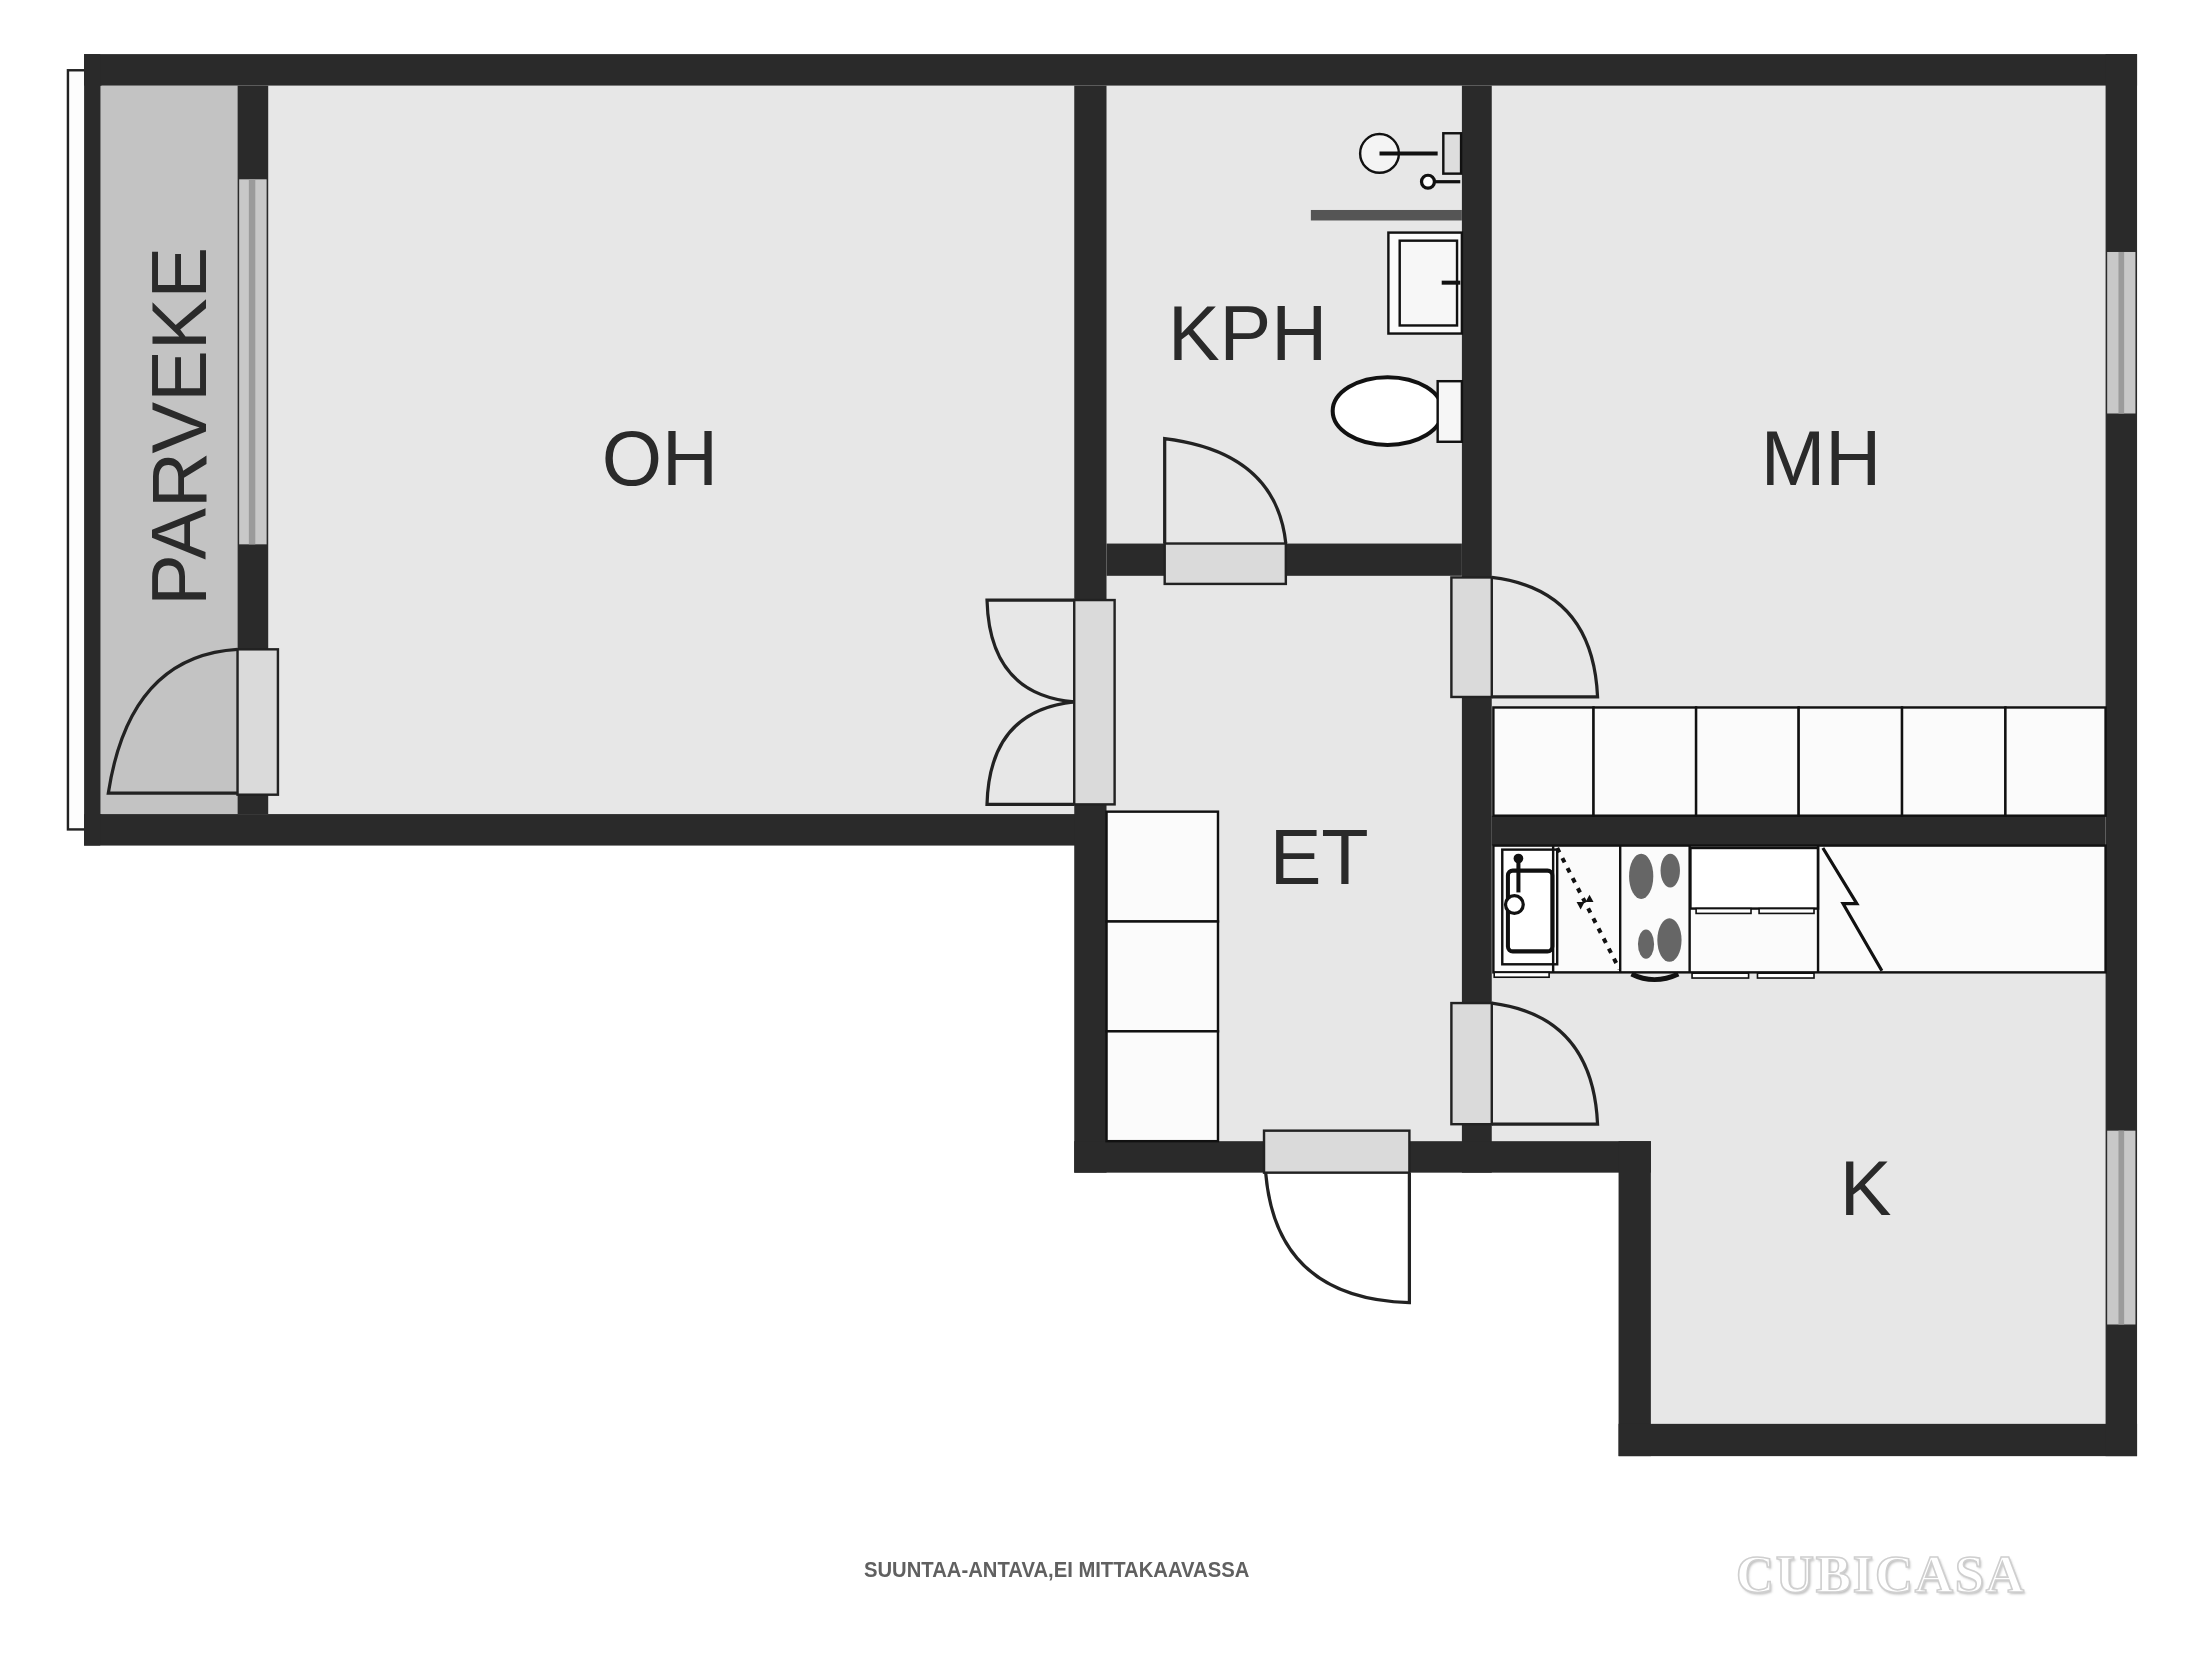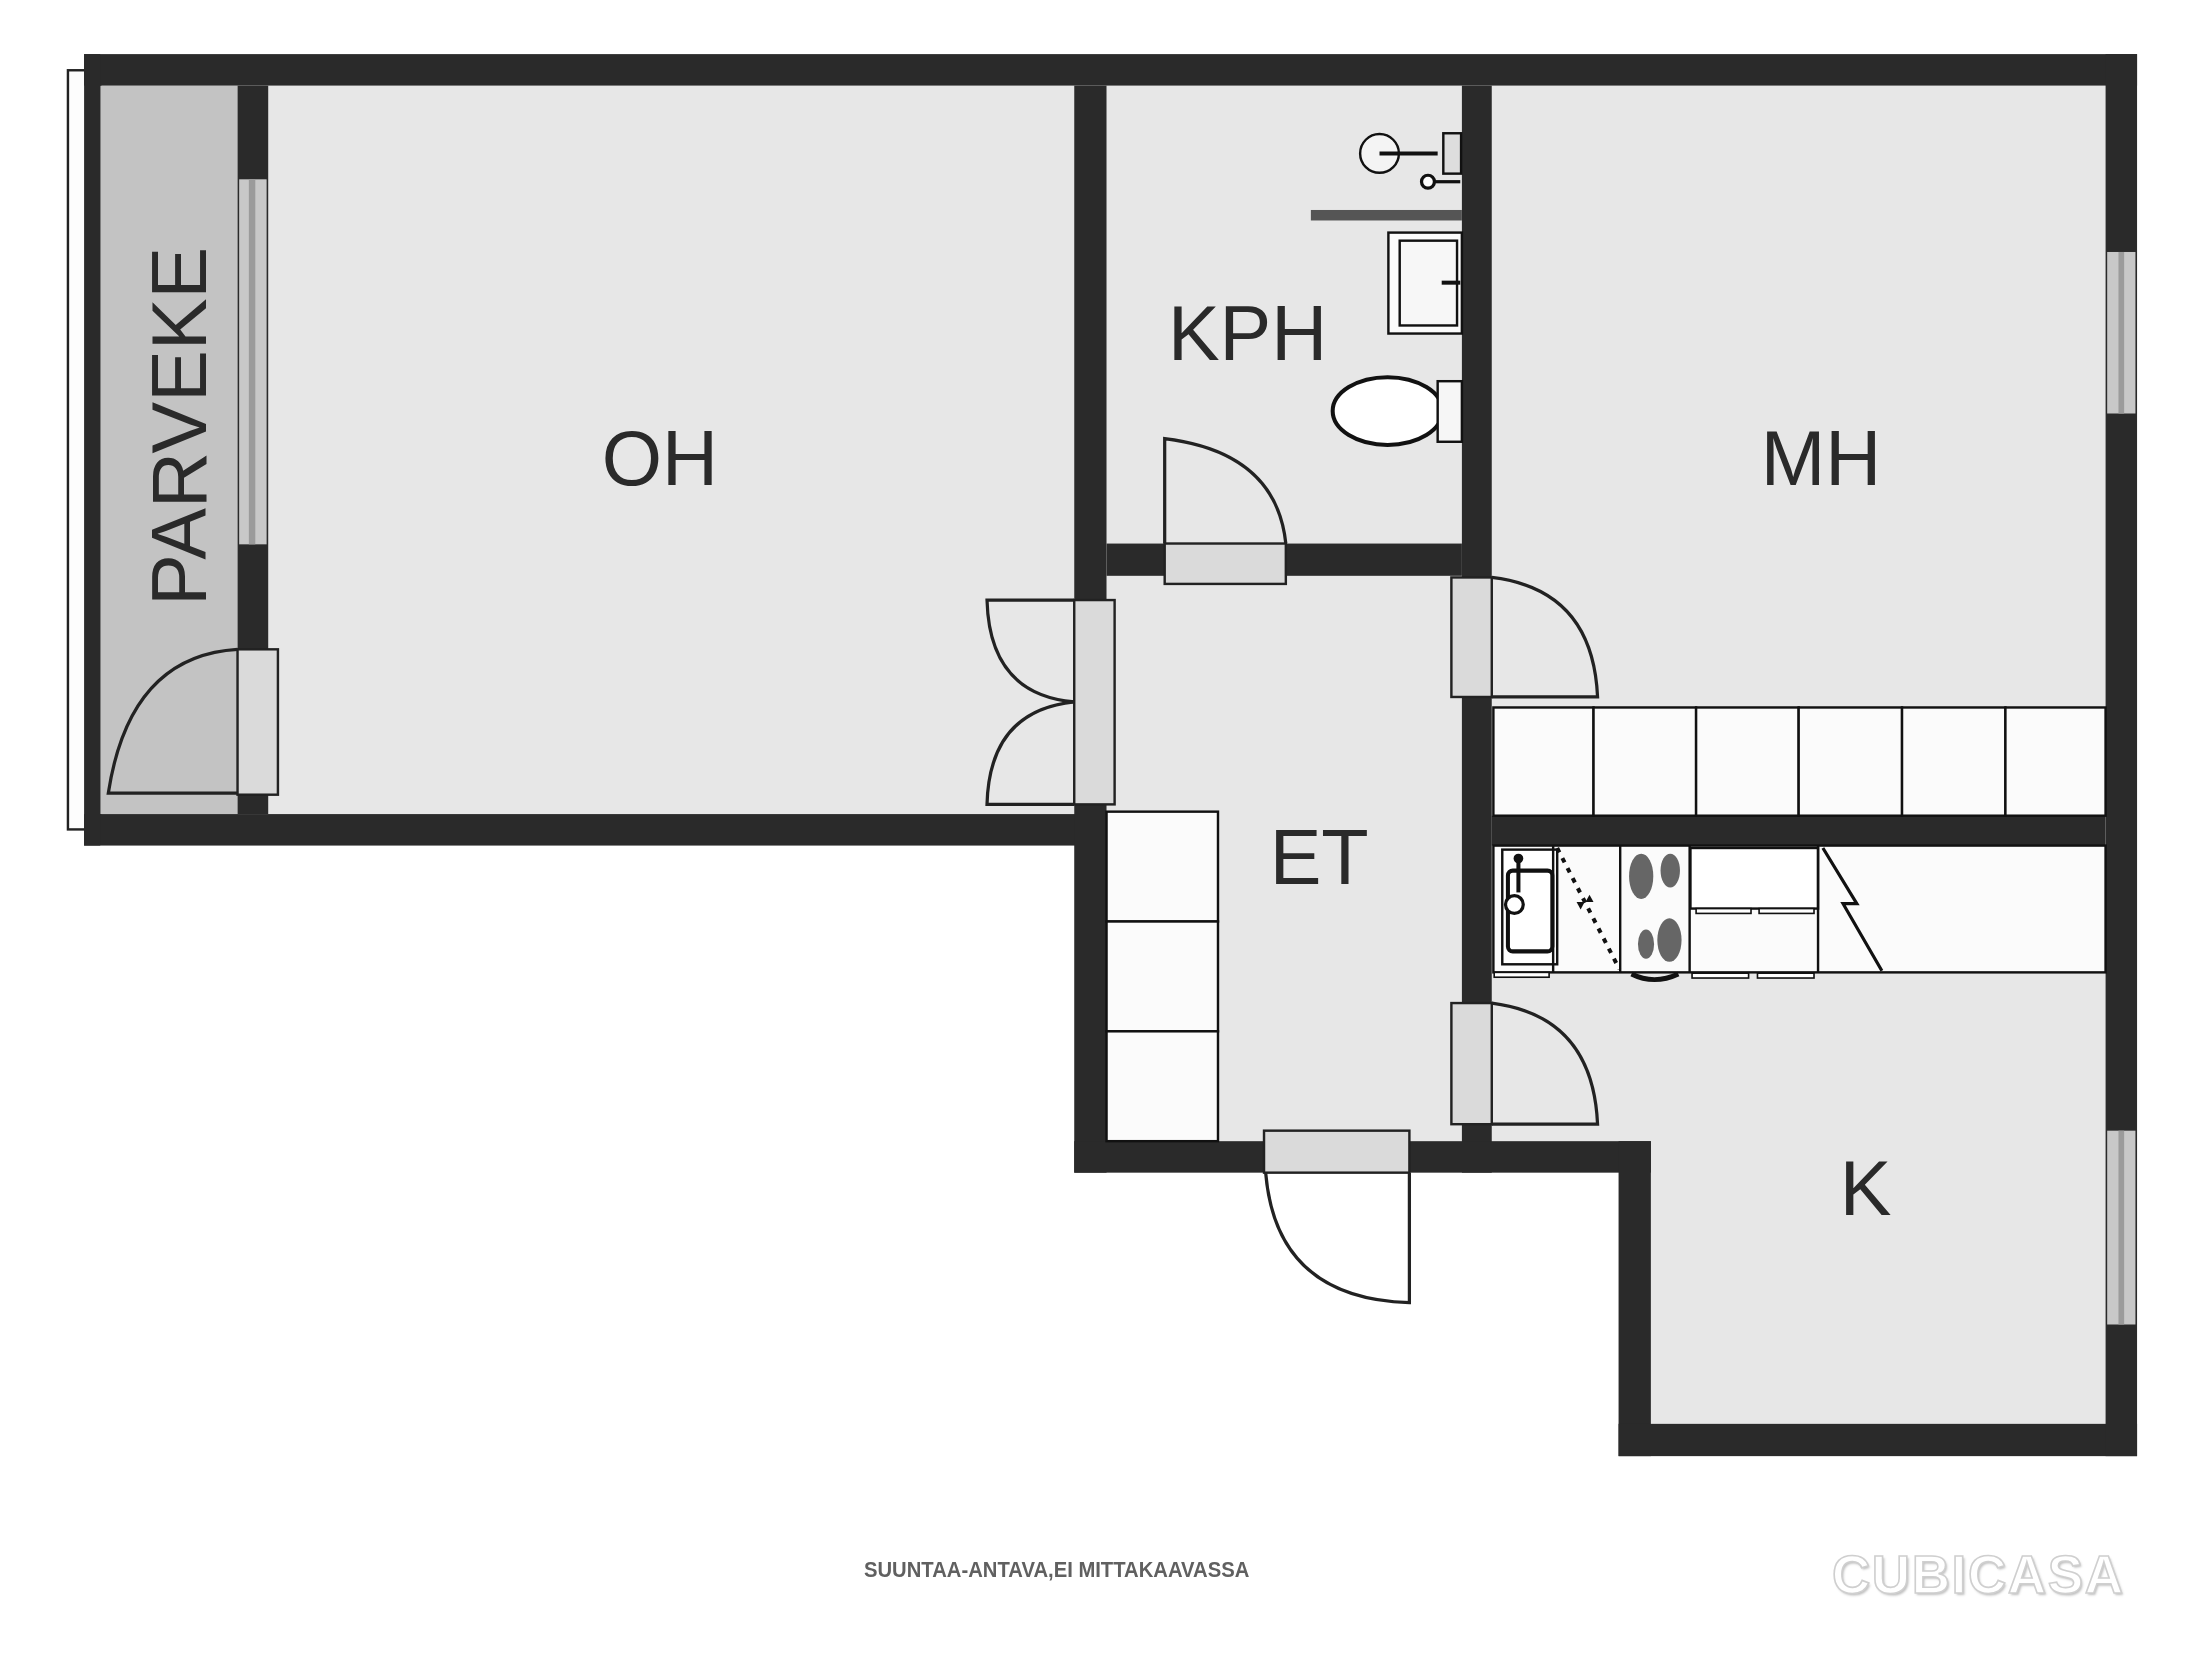--- a/index.html
+++ b/index.html
@@ -9,21 +9,21 @@
   .room { fill: #e7e7e7; }
   .balcony { fill: #c3c3c3; }
   .frame { fill: #dadada; stroke: #222; stroke-width: 3; }
   .win { fill: #c8c8c8; }
   .win-line { fill: #9b9b9b; }
   .swing { fill: none; stroke: #222; stroke-width: 4; }
   .fixture { fill: #fbfbfb; stroke: #111; stroke-width: 3; }
   .burner { fill: #666; }
   .room-label { fill: #2a2a2a; font-family: "Liberation Sans", sans-serif; font-size: 96px; }
   .footer-note { position: absolute; left: 864px; top: 1557px; font-family: "Liberation Sans", sans-serif; font-weight: bold; font-size: 22px; color: #606060; letter-spacing: 0px; transform: scaleX(0.92); transform-origin: left top; }
-  .logo { position: absolute; left: 1832px; top: 1544px; font-family: Liberation Sans, sans-serif; font-size: 53px; font-weight: bold; color: #ffffff; letter-spacing: 1.6px;
+  .logo { position: absolute; left: 1736px; top: 1544px; font-family: Liberation Serif, serif; font-size: 53px; font-weight: bold; color: #ffffff; letter-spacing: 1.6px;
           -webkit-text-stroke: 1.6px #cfcfcf; text-shadow: 1.6px 2.4px 2.4px rgba(0,0,0,0.25); }
 </style>
 </head>
 <body>
 
 <svg id="plan" viewBox="0 0 2730 2048" xmlns="http://www.w3.org/2000/svg">
 
   <rect x="84" y="87" width="40" height="940" fill="#fdfdfd" stroke="#222" stroke-width="3"></rect>
 
   <rect class="balcony" x="124" y="106" width="170" height="902"></rect>

